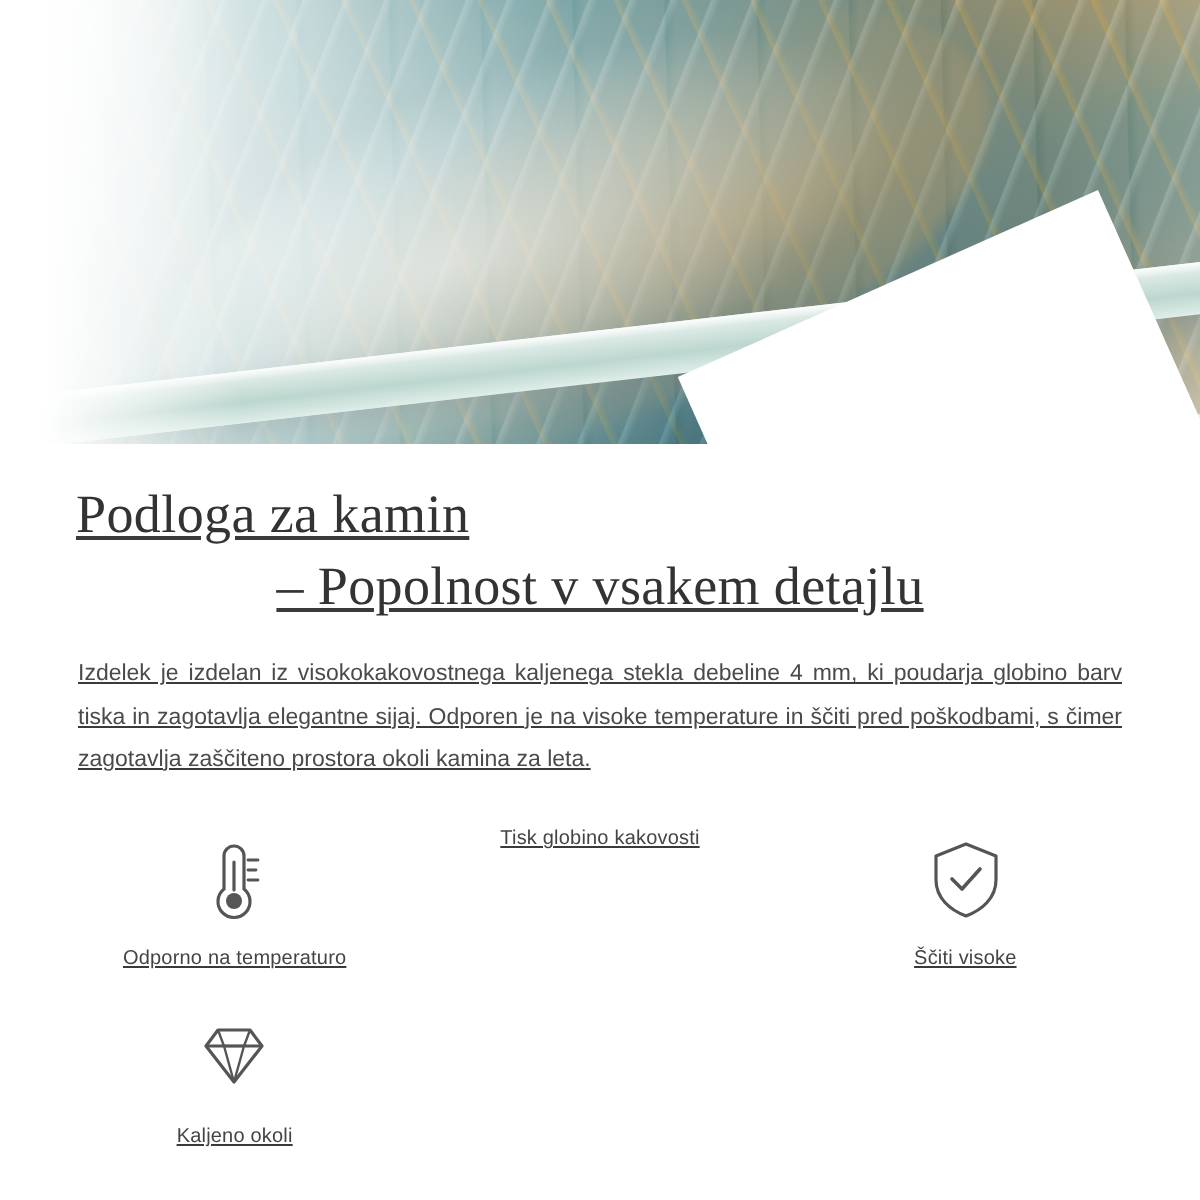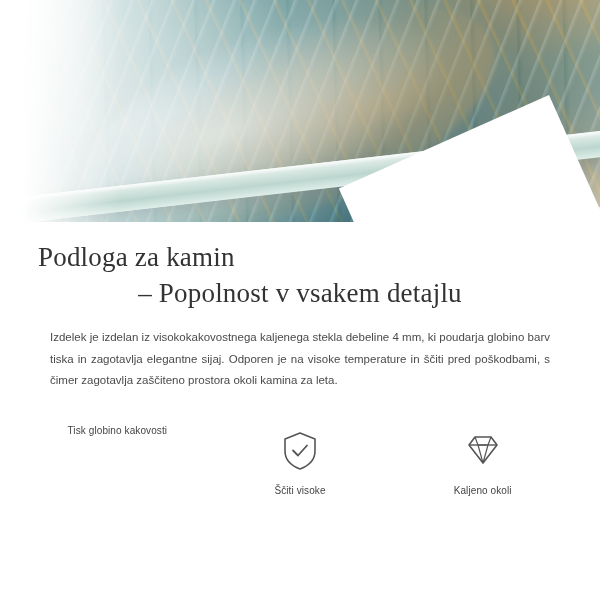--- a/index.html
+++ b/index.html
@@ -14,20 +14,21 @@
     color: #3a3a3a;
     overflow: hidden;
   }
 
   .page {
     position: relative;
     width: 600px;
     height: 600px;
     display: flex;
     flex-direction: column;
+    text-decoration: underline;
   }
 
   
   .hero {
     position: relative;
     width: 600px;
     height: 222px;
     overflow: hidden;
     background: #ffffff;
   }
@@ -164,21 +165,21 @@
     font-weight: 400;
     margin: 0 0 16px 0;
     letter-spacing: 0.2px;
   }
   .headline .line2 { display: block; text-align: center; }
 
   .body-copy {
     font-size: 11.5px;
     line-height: 1.85;
     color: #4a4a4a;
-    margin: 12px;
+    margin: 1px;
     max-width: 528px;
     text-align: justify;
   }
 
   
   .features {
     margin-top: 22px;
     padding: 0 26px;
     display: grid;
     grid-template-columns: repeat(3, 1fr);
@@ -233,20 +234,31 @@
   <div class="content">
     <h1 class="headline">
       <span>Podloga za kamin</span>
       <span class="line2">– Popolnost v vsakem detajlu</span>
     </h1>
     <p class="body-copy">Izdelek je izdelan iz visokokakovostnega kaljenega stekla debeline 4 mm, ki poudarja globino barv tiska in zagotavlja elegantne sijaj. Odporen je na visoke temperature in ščiti pred poškodbami, s čimer zagotavlja zaščiteno prostora okoli kamina za leta.</p>
   </div>
 
   <div class="features">
 
+    <div class="feature">
+      <div class="feature-icon">
+        <svg width="44" height="46" viewBox="0 0 44 46">
+          <path d="M22 6 a5 5 0 0 1 5 5 v16.5 a8 8 0 1 1 -10 0 V11 a5 5 0 0 1 5 -5 z" fill="none" stroke="#555" stroke-width="1.6"></path>
+          <path d="M22 14 v14" stroke="#555" stroke-width="1.6" stroke-linecap="round"></path>
+          <circle cx="22" cy="33.5" r="4" fill="#555"></circle>
+          <path d="M29 13 h5 M29 18 h4 M29 23 h5" stroke="#555" stroke-width="1.4" stroke-linecap="round"></path>
+        </svg>
+      </div>
+      <div class="feature-label">Odporno na temperaturo</div>
+    </div>
 
     <div class="feature">
       <div class="feature-label">Tisk globino kakovosti</div>
     </div>
 
     <div class="feature">
       <div class="feature-icon">
         <svg width="44" height="46" viewBox="0 0 44 46">
           <path d="M22 5 L37 11 v12 c0 9 -7 15 -15 18 c-8 -3 -15 -9 -15 -18 V11 z" fill="none" stroke="#555" stroke-width="1.6" stroke-linejoin="round"></path>
           <path d="M15 22.5 l5 5 l9 -10" fill="none" stroke="#555" stroke-width="1.8" stroke-linecap="round" stroke-linejoin="round"></path>

